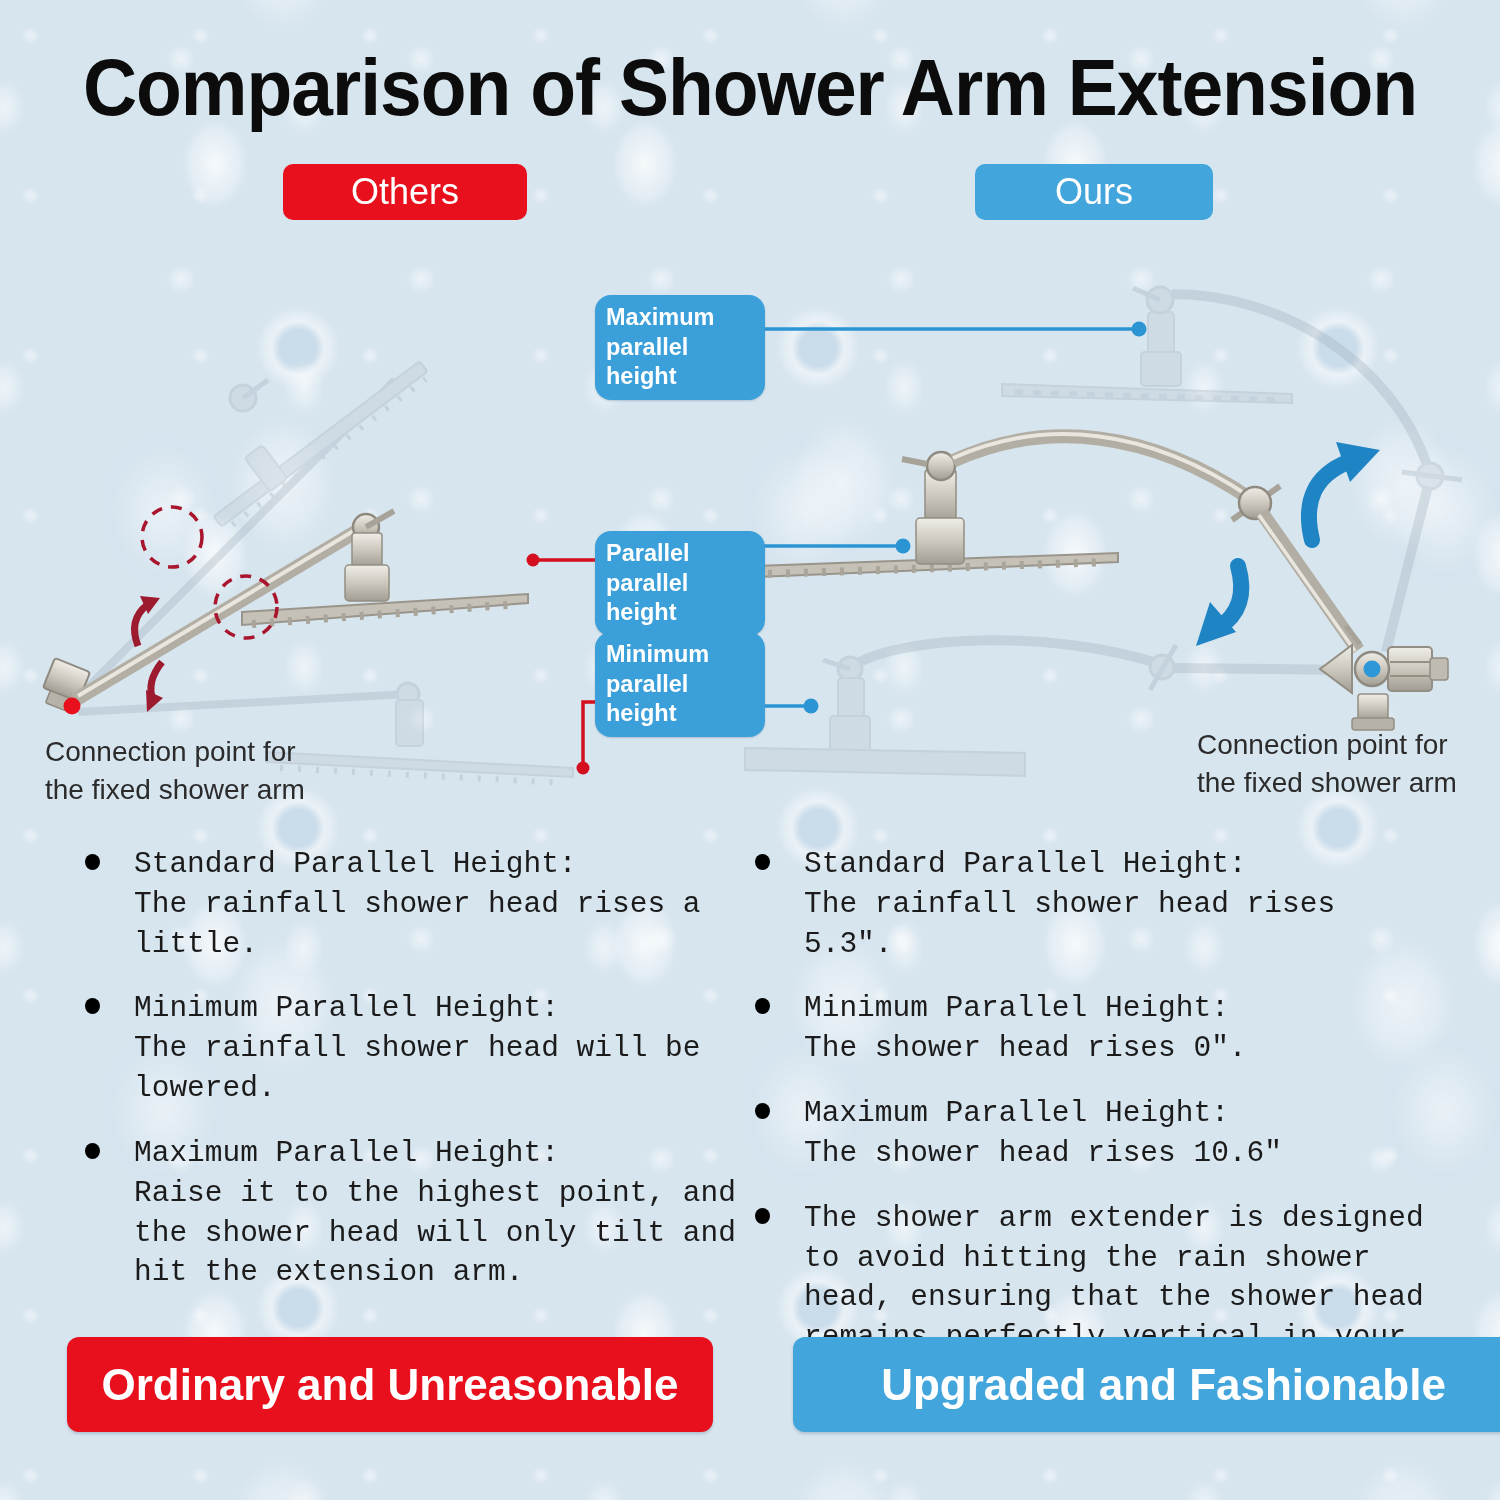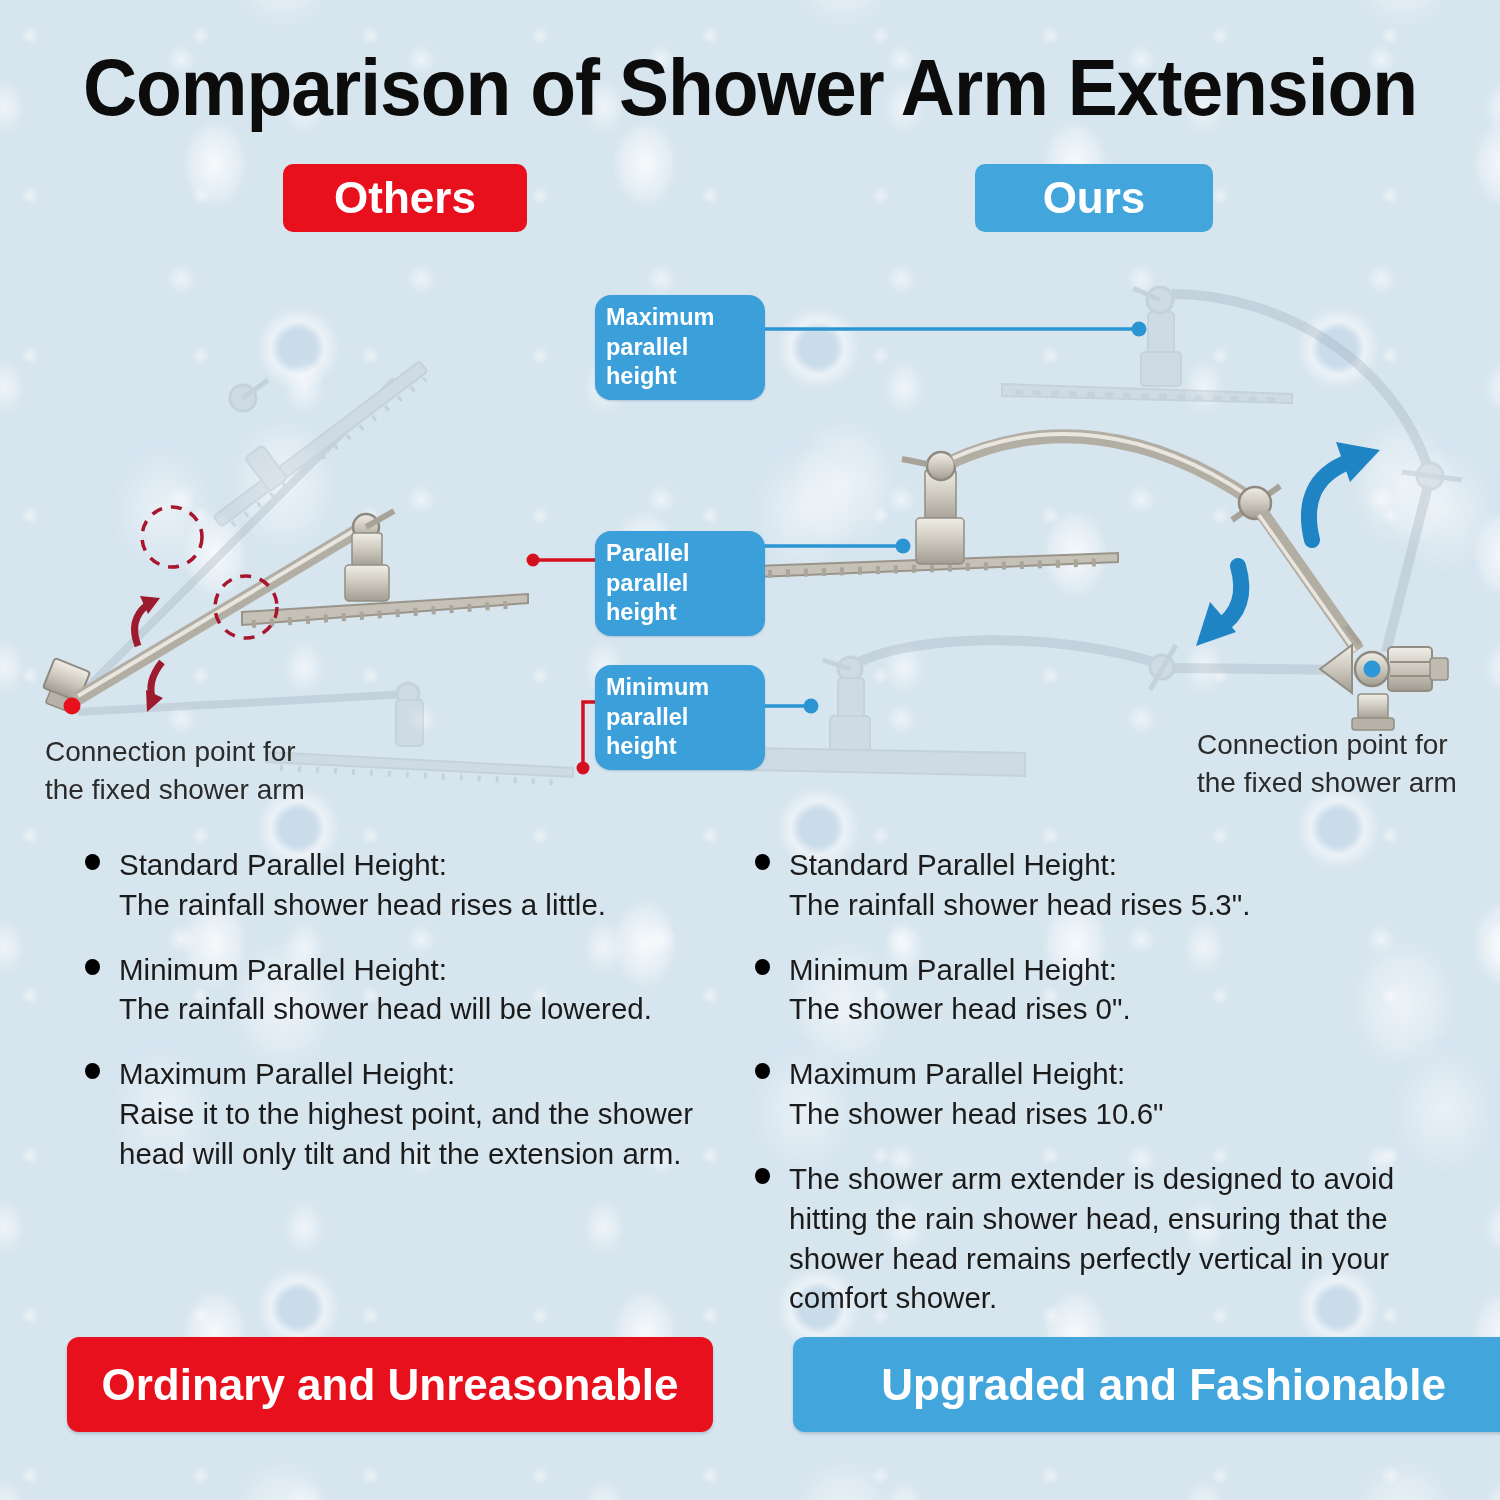--- a/index.html
+++ b/index.html
@@ -21,43 +21,43 @@
   .layer{position:absolute;left:0;top:0;}
   #diagram-svg{z-index:1;}
   .txt{position:absolute;z-index:2;}
 
   .page-title{
     left:0;top:44px;width:1500px;text-align:center;
     font-size:75px;font-weight:800;letter-spacing:-1px;color:#0c0c0c;
     transform:scaleY(1.06);
   }
   .badge{
-    top:164px;height:68px;border-radius:10px;color:#fff;font-size:44px;font-weight:700;
+    top:164px;height:56px;border-radius:10px;color:#fff;font-size:36px;font-weight:400;
     display:flex;align-items:center;justify-content:center;
   }
   .badge-others{left:283px;width:244px;background:#e8101c;}
   .badge-ours{left:975px;width:238px;background:#42a5dc;}
 
   .hlabel{
     width:148px;background:#3b9fd9;color:#fff;border-radius:16px;
     padding:8px 11px;font-size:23.5px;line-height:1.26;font-weight:600;
     box-shadow:0 1px 2px rgba(40,90,130,.25);
   }
   .hlabel-max{left:595px;top:295px;}
   .hlabel-std{left:595px;top:531px;}
-  .hlabel-min{left:595px;top:665px;}
+  .hlabel-min{left:595px;top:632px;}
 
   .conn-note{font-size:28px;color:#2b2b2b;line-height:1.34;}
   .conn-left{left:45px;top:733px;}
   .conn-right{left:1197px;top:726px;}
 
   .col{top:845px;font-size:29.5px;color:#1b1b1b;line-height:1.35;}
   .col-left{left:85px;width:660px;}
   .col-right{left:755px;width:685px;}
-  .point{display:flex;gap:19px;margin-bottom:25px;}
+  .point{display:flex;gap:34px;margin-bottom:25px;font-family:Liberation Mono, monospace;}
   .bullet-dot{flex:none;width:15px;height:16px;border-radius:50%;background:#000;margin-top:9px;}
   .ptxt div:empty{display:none;}
 
   .banner{
     top:1337px;height:95px;border-radius:12px;color:#fff;font-size:44px;font-weight:600;
     display:flex;align-items:center;justify-content:center;
     box-shadow:0 2px 3px rgba(60,90,120,.25);
   }
   .banner-others{left:67px;width:646px;background:#e8101c;}
   .banner-ours{left:793px;width:741px;background:#42a5dc;}

